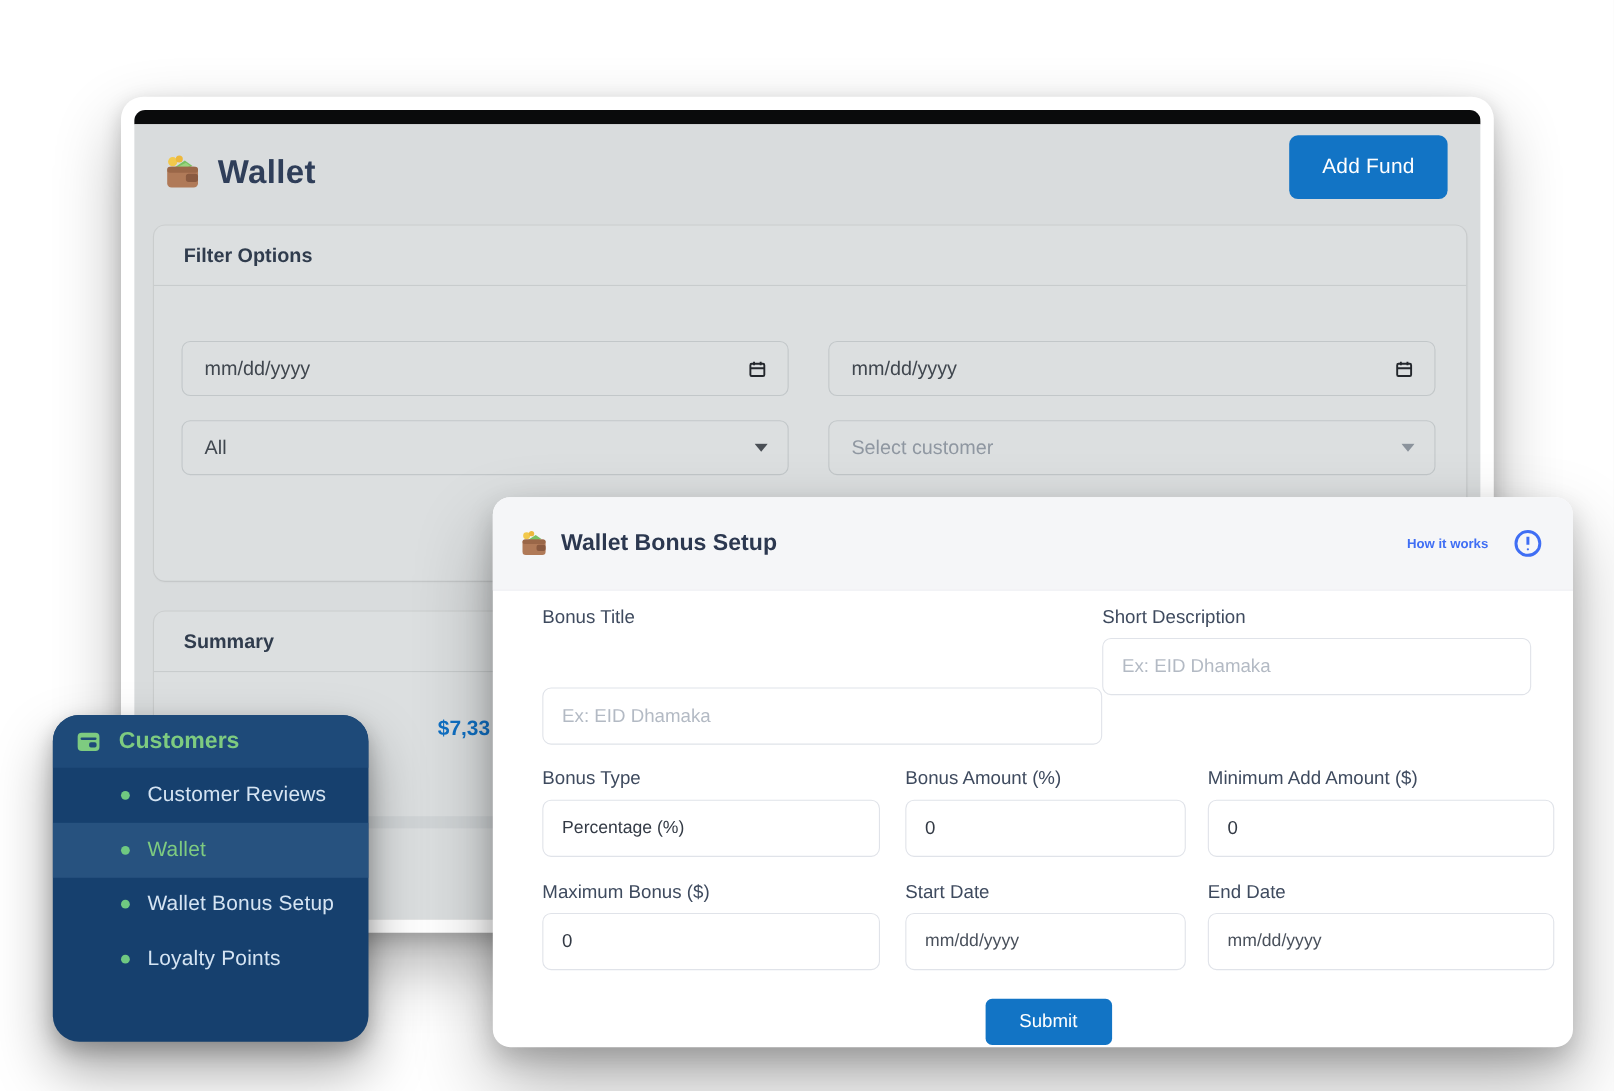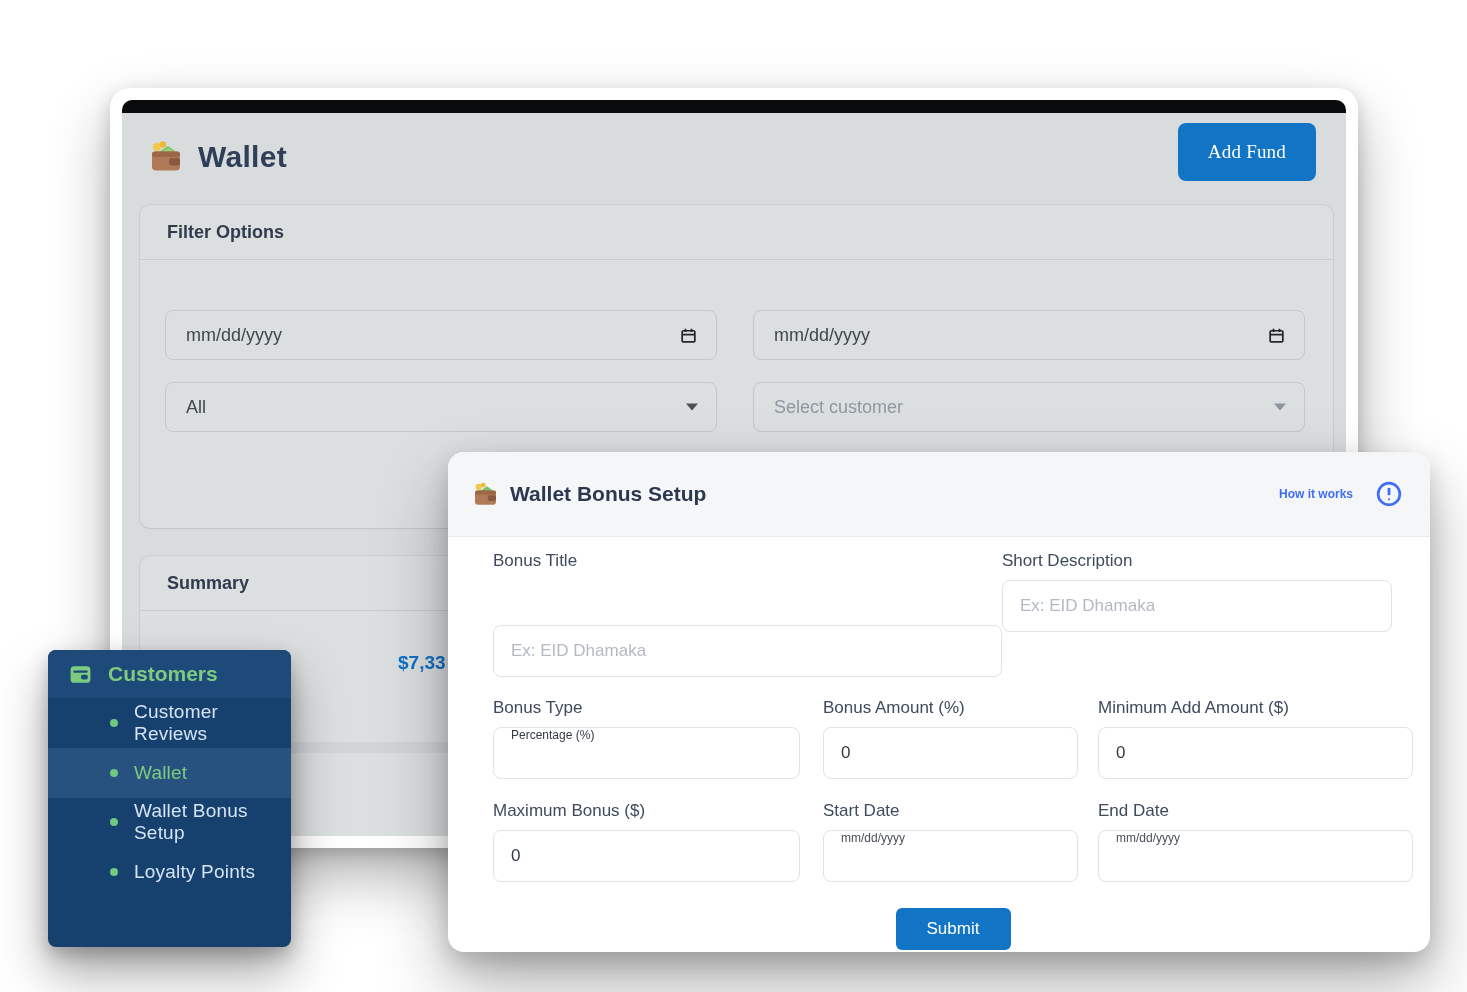--- a/index.html
+++ b/index.html
@@ -14,21 +14,21 @@
   .back-inner { width:100%; height:100%; border-radius:10px; overflow:hidden;
     display:flex; flex-direction:column; }
   .back-topbar { height:13px; background:#0a0b0c; flex:0 0 auto; }
   .back-body { flex:1; background:#d9dcdd; position:relative; }
 
   .bw-titlerow { position:absolute; left:26px; top:26px; display:flex; align-items:center; gap:14px; }
   .bw-title { font-size:30px; font-weight:700; color:#2f3e59; letter-spacing:.3px; }
   .btn-blue { background:#1274c5; color:#fff; border:none; border-radius:8px; cursor:pointer;
     font-family:inherit; }
   .bw-addfund { position:absolute; right:30px; top:10px; height:58px; padding:0 30px;
-    font-size:19px; font-weight:500; letter-spacing:.2px;font-family:Liberation Serif, serif; }
+    font-size:19px; font-weight:500; letter-spacing:.2px; }
 
   .bw-card { position:absolute; left:18px; right:13px; background:#dcdfe0; border-radius:10px;
     box-shadow:0 0 0 1px rgba(0,0,0,.05), 0 1px 2px rgba(0,0,0,.06); }
   .bw-filter-card { top:92px; height:323px; }
   .bw-card-head { height:55px; display:flex; align-items:center; padding:0 27px;
     border-bottom:1px solid #c8cccd; font-size:18px; font-weight:700; color:#303c4d; }
 
   .bw-field { position:absolute; height:50px; width:552px; border:1px solid #c2c7c9;
     border-radius:8px; display:flex; align-items:center; justify-content:space-between;
     padding:0 18px 0 20px; font-size:18px; color:#40474f; cursor:pointer; background:transparent; }
@@ -57,31 +57,31 @@
   .howitworks { font-size:12px; font-weight:700; color:#3f6ef4; }
 
   .modal-body { position:relative; padding:14px 17px 0 45px; }
   .m-row { display:flex; }
   .m-col { display:flex; flex-direction:column; }
   .m-label { font-size:17px; color:#3e4a5e; margin-bottom:9px; }
   .m-input { height:52px; border:1px solid #e0e3e9; border-radius:8px; padding:0 17px;
     font-size:17px; color:#333a45; background:#fff; width:100%; font-family:inherit; outline:none; }
   .m-input::placeholder { color:#b3bac4; opacity:1; }
   .m-select { height:52px; border:1px solid #e0e3e9; border-radius:8px; padding:0 17px;
-    font-size:12px; color:#333a45; background:#fff; display:flex; cursor:pointer; }
+    font-size:16px; color:#333a45; background:#fff; display:flex; align-items:center; cursor:pointer; }
   .m-date { color:#4a515c; }
   .w509 { width:509px;gap:45px; } .w390 { width:390px; }
   .w307 { width:307px; } .w255 { width:255px; margin-left:23px; } .w315 { width:315px; margin-left:20px; }
   .mt21 { margin-top:21px; } .mt22 { margin-top:22px; }
   .m-submit-row { display:flex; justify-content:center; margin-top:26px; }
   .m-submit { height:42px; width:115px; font-size:17px; font-weight:500; border-radius:6px; }
 
   
-  .sidebar { position:absolute; left:48px; top:650px; width:243px; height:297px; background:#16406e;
-    border-radius:8px; z-index:40; overflow:hidden;
+  .sidebar { position:absolute; left:48px; top:650px; width:287px; height:297px; background:#16406e;
+    border-radius:24px; z-index:40; overflow:hidden;
     box-shadow:0 26px 50px rgba(0,0,0,.35), 0 8px 18px rgba(0,0,0,.22); }
   .sb-head { height:48px; background:#1e4a79; display:flex; align-items:center; gap:15px; padding:0 20px; }
   .sb-head-label { font-size:21px; font-weight:600; color:#7ecb80; }
   .sb-item { height:49.8px; display:flex; align-items:center; padding-left:62px; cursor:pointer; }
   .sb-item.active { background:#27527f; }
   .sb-bullet { width:8px; height:8px; border-radius:50%; background:#6fc981; margin-right:16px; flex:0 0 auto; }
   .sb-item-label { font-size:19px; color:#d5e4f3; letter-spacing:.2px; }
   .sb-item.active .sb-item-label { color:#7ecb80; }
 </style>
 </head>

